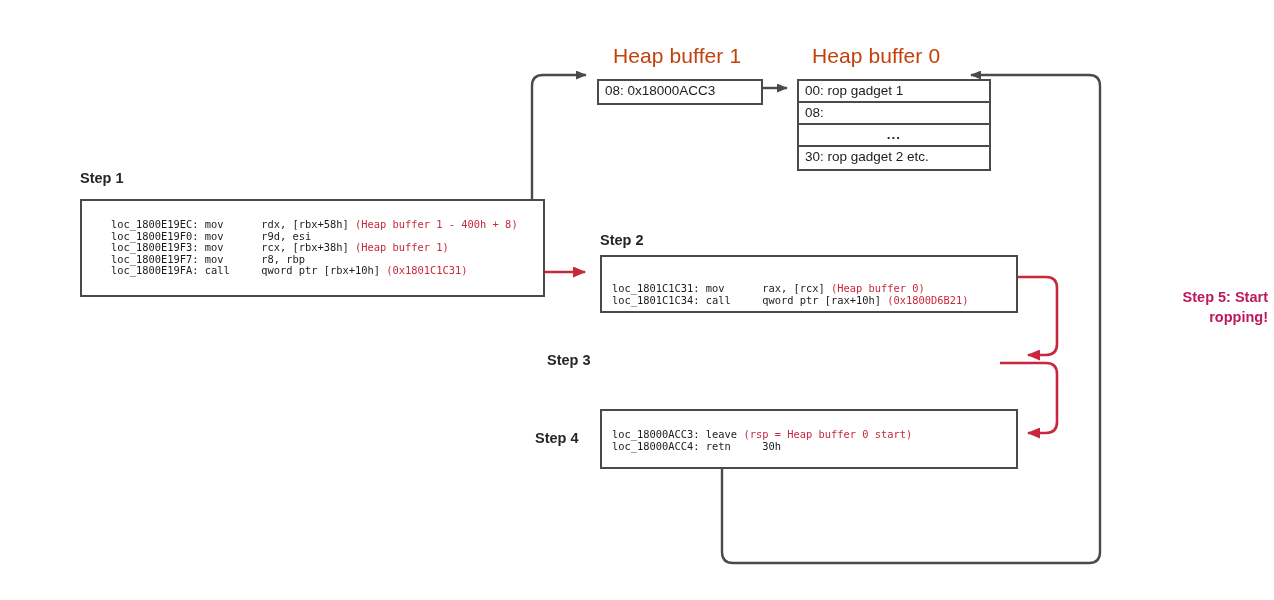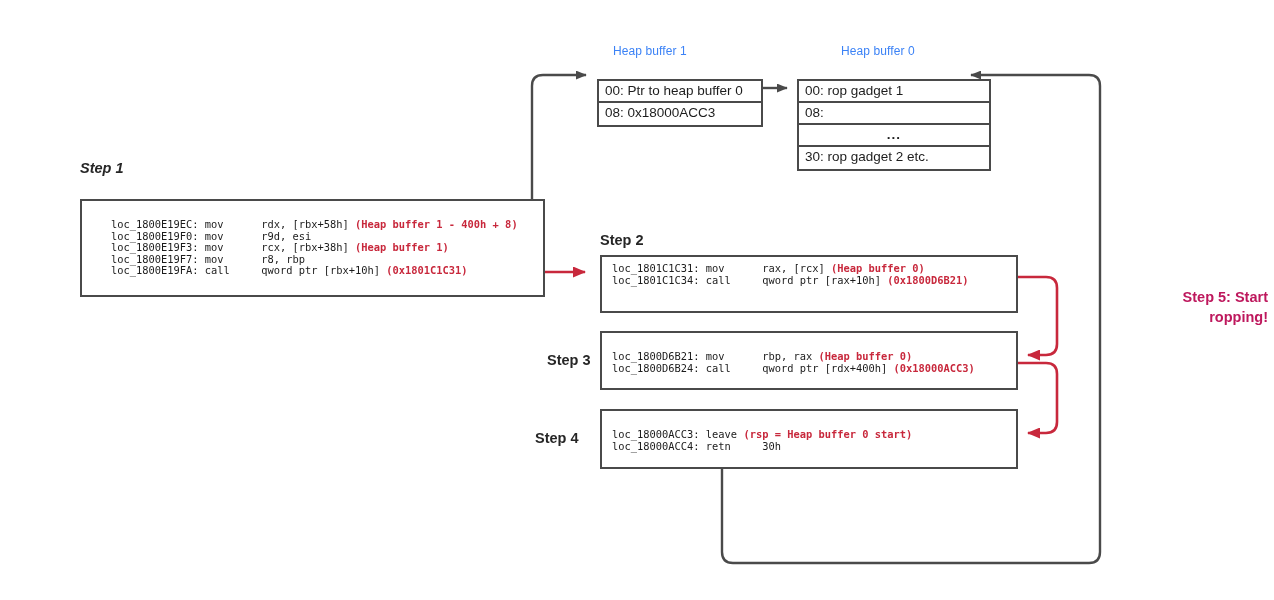--- a/index.html
+++ b/index.html
@@ -18,22 +18,22 @@
   #wires {
     position: absolute;
     left: 0; top: 0;
     width: 1274px; height: 600px;
     pointer-events: none;
   }
 
   
   .buf-title {
     position: absolute;
-    font-size: 12px;
-    color: #3b82f6;
+    font-size: 21px;
+    color: #c2410c;
     white-space: nowrap;
     letter-spacing: .1px;
   }
   .step-label {
     position: absolute;
     font-size: 14.5px;
     font-weight: bold;
     color: #262626;
     white-space: nowrap;
   }
@@ -77,21 +77,21 @@
   }
   .codebox pre {
     margin: 0;
     font-family: "DejaVu Sans Mono", "Liberation Mono", monospace;
     font-size: 10.4px;
     line-height: 11.6px;
     color: #1b1b1b;
     white-space: pre;
     letter-spacing: 0px;
   }
-  .cmt { color: #c8283c; font-weight: bold; }
+  .cmt { color: #c8283c; font-weight: normal; }
 </style>
 </head>
 <body>
 
 <div id="stage">
 
   <svg id="wires" viewBox="0 0 1274 600" xmlns="http://www.w3.org/2000/svg">
     <defs>
       <marker id="ahGray" markerWidth="11" markerHeight="9" refX="10.2" refY="4.5" orient="auto" markerUnits="userSpaceOnUse">
         <path d="M0,0 L11,4.5 L0,9 Z" fill="#4a4a4a"></path>
@@ -115,56 +115,51 @@
     <path d="M 984,277 L 1046,277 Q 1057,277 1057,288 L 1057,344 Q 1057,355 1046,355 L 1028,355" fill="none" stroke="#c8283c" stroke-width="2.6" marker-end="url(#ahRed)"></path>
 
     <path d="M 1000,363 L 1046,363 Q 1057,363 1057,374 L 1057,422 Q 1057,433 1046,433 L 1028,433" fill="none" stroke="#c8283c" stroke-width="2.6" marker-end="url(#ahRed)"></path>
 
     <line x1="1100" y1="75" x2="1100" y2="563" stroke="#4a4a4a" stroke-width="0"></line>
   </svg>
 
   <div class="buf-title" style="left:613px; top:44px;">Heap buffer 1</div>
 
   <div class="memtable" style="left:597px; top:79px; width:166px;">
-    <div class="row">00: Ptr to heap buffer 0</div>
     <div class="row">08: 0x18000ACC3</div>
   </div>
 
-  <div class="buf-title" style="left:841px; top:44px;">Heap buffer 0</div>
+  <div class="buf-title" style="left:812px; top:44px;">Heap buffer 0</div>
 
   <div class="memtable" style="left:797px; top:79px; width:194px;">
     <div class="row">00:  rop gadget 1</div>
     <div class="row">08:</div>
     <div class="row ellipsis">...</div>
     <div class="row">30: rop gadget 2 etc.</div>
   </div>
 
-  <div class="step-label" style="left:80px; top:160px;font-style:italic;">Step 1</div>
+  <div class="step-label" style="left:80px; top:170px;">Step 1</div>
 
   <div class="codebox" style="left:80px; top:199px; width:465px; height:98px;">
     <pre style="padding:18px 0 0 29px;"><span><span>loc_1800E19EC: mov      rdx, [rbx+58h] </span><span class="cmt">(Heap buffer 1 - 400h + 8)</span></span>
 <span><span>loc_1800E19F0: mov      r9d, esi</span></span>
 <span><span>loc_1800E19F3: mov      rcx, [rbx+38h] </span><span class="cmt">(Heap buffer 1)</span></span>
 <span><span>loc_1800E19F7: mov      r8, rbp</span></span>
 <span><span>loc_1800E19FA: call     qword ptr [rbx+10h] </span><span class="cmt">(0x1801C1C31)</span></span></pre>
   </div>
 
   <div class="step-label" style="left:600px; top:232px;">Step 2</div>
 
   <div class="codebox" style="left:600px; top:255px; width:418px; height:58px;">
-    <pre style="padding:6px 0 0 10px;"><span><span>loc_1801C1C31: mov      rax, [rcx] </span><span class="cmt">(Heap buffer 0)</span></span>
+    <pre style="padding:26px 0 0 10px;"><span><span>loc_1801C1C31: mov      rax, [rcx] </span><span class="cmt">(Heap buffer 0)</span></span>
 <span><span>loc_1801C1C34: call     qword ptr [rax+10h] </span><span class="cmt">(0x1800D6B21)</span></span></pre>
   </div>
 
   <div class="step-label" style="left:547px; top:352px;">Step 3</div>
 
-  <div class="codebox" style="left:600px; top:331px; width:418px; height:59px;">
-    <pre style="padding:18px 0 0 10px;"><span><span>loc_1800D6B21: mov      rbp, rax </span><span class="cmt">(Heap buffer 0)</span></span>
-<span><span>loc_1800D6B24: call     qword ptr [rdx+400h] </span><span class="cmt">(0x18000ACC3)</span></span></pre>
-  </div>
 
   <div class="step-label" style="left:535px; top:430px;">Step 4</div>
 
   <div class="codebox" style="left:600px; top:409px; width:418px; height:60px;">
     <pre style="padding:18px 12px 0 10px;"><span><span>loc_18000ACC3: leave </span><span class="cmt">(rsp = Heap buffer 0 start)</span></span>
 <span><span>loc_18000ACC4: retn     30h</span></span></pre>
   </div>
 
   <div class="step5" style="left:1118px; top:288px;">
     <span>Step 5: Start</span><br>

